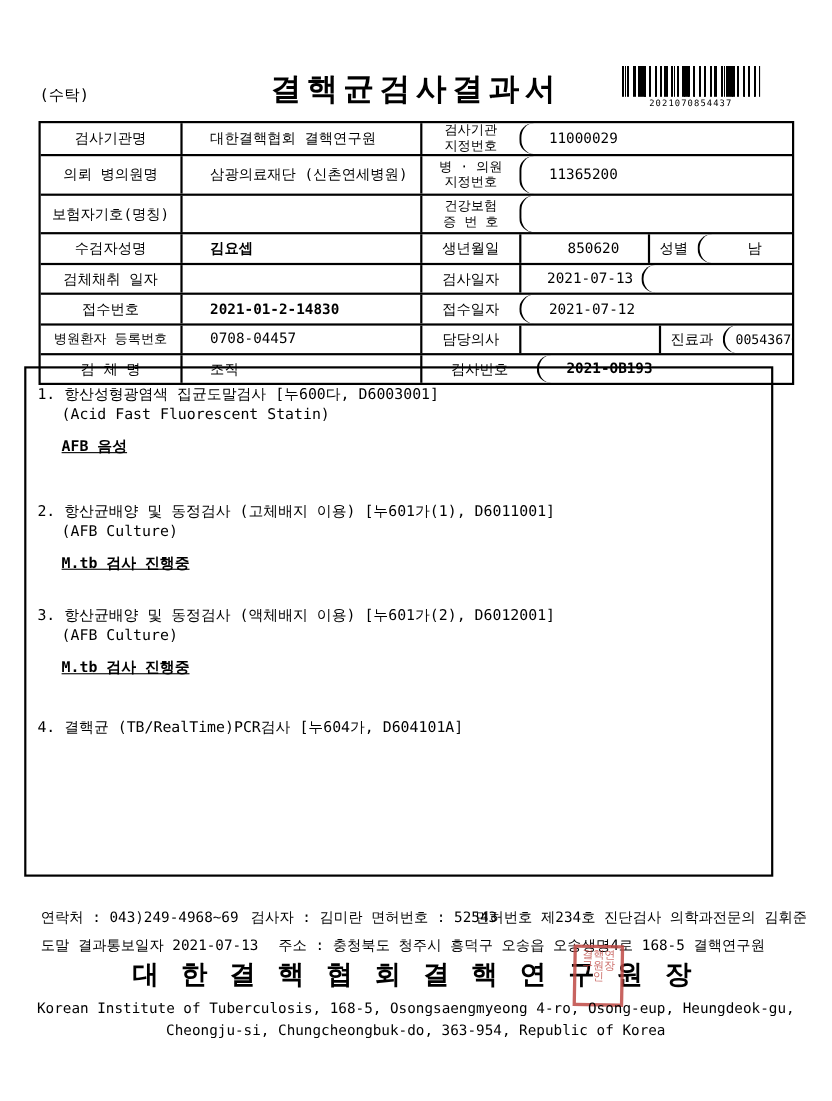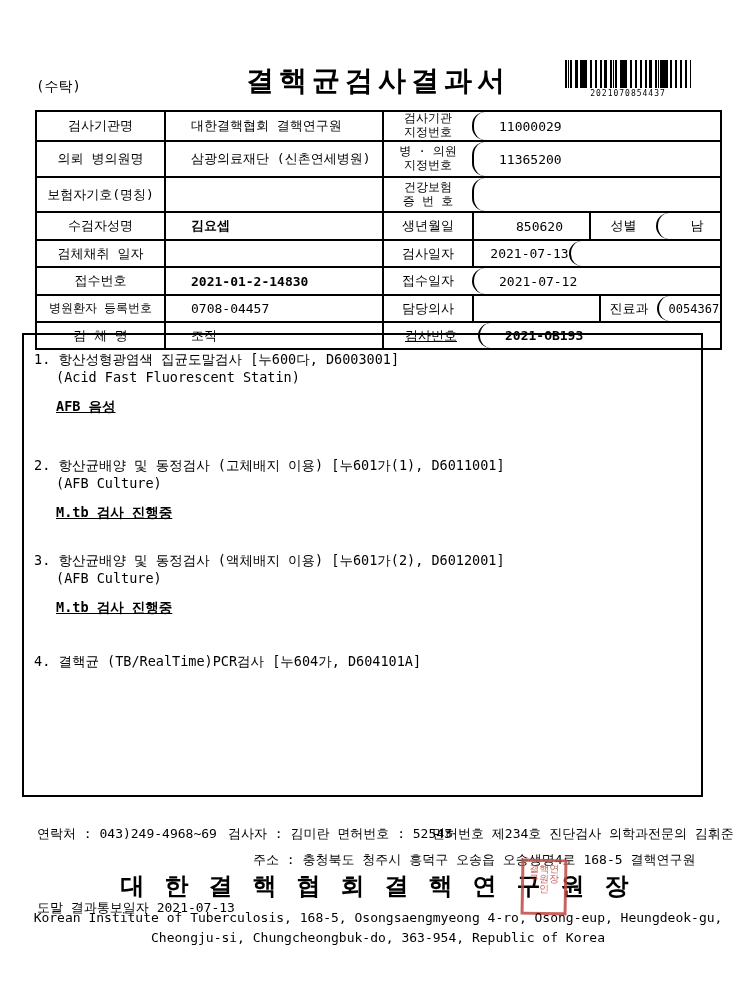--- a/index.html
+++ b/index.html
@@ -73,48 +73,48 @@
       <div class="tcell val" style="width:218px;"></div>
       <div class="tcell lbl preline" style="width:90px;font-size:12px;">건강보험
 증 번 호</div>
       <div class="tcell val grow"></div>
     </div>
     <div class="trow" style="height:26px;">
       <div class="tcell lbl" style="width:127px;">수검자성명</div>
       <div class="tcell val b" style="width:218px;">김요셉</div>
       <div class="tcell lbl" style="width:90px;">생년월일</div>
       <div class="tcell ctr" style="width:117px;">850620</div>
-      <div class="tcell lbl" style="width:67px;">성별</div>
+      <div class="tcell lbl" style="width:45px;">성별</div>
       <div class="tcell ctr grow">남</div>
     </div>
     <div class="trow" style="height:25px;">
       <div class="tcell lbl" style="width:127px;">검체채취 일자</div>
       <div class="tcell val" style="width:218px;"></div>
       <div class="tcell lbl" style="width:90px;">검사일자</div>
-      <div class="tcell ctr" style="width:97px;">2021-07-13</div>
+      <div class="tcell ctr" style="width:111px;">2021-07-13</div>
       <div class="tcell grow"></div>
     </div>
     <div class="trow" style="height:26px;">
       <div class="tcell lbl" style="width:127px;">접수번호</div>
       <div class="tcell val b" style="width:218px;">2021-01-2-14830</div>
       <div class="tcell lbl" style="width:90px;">접수일자</div>
       <div class="tcell val grow">2021-07-12</div>
     </div>
     <div class="trow" style="height:25px;">
       <div class="tcell lbl" style="width:127px;font-size:12px;">병원환자 등록번호</div>
       <div class="tcell val" style="width:218px;">0708-04457</div>
       <div class="tcell lbl" style="width:90px;">담당의사</div>
       <div class="tcell" style="width:127px;"></div>
       <div class="tcell lbl" style="width:58px;">진료과</div>
       <div class="tcell ctr grow" style="font-size:12px;">00543670</div>
     </div>
     <div class="trow" style="height:25px;">
       <div class="tcell lbl" style="width:127px;">검 체 명</div>
       <div class="tcell val" style="width:218px;">조직</div>
-      <div class="tcell lbl" style="width:96px;text-decoration:underline;">검사번호</div>
+      <div class="tcell lbl" style="width:106px;">검사번호</div>
       <div class="tcell val b grow">2021-OB193</div>
     </div>
   </div>
 
   <div class="abs resbox">
     <div class="res-item" style="top:16px;">
       <div>1. 항산성형광염색 집균도말검사 [누600다, D6003001]</div>
       <div class="res-sub">(Acid Fast Fluorescent Statin)</div>
       <div class="res-result">AFB 음성</div>
     </div>
@@ -130,21 +130,21 @@
     </div>
     <div class="res-item" style="top:318px;">
       <div>4. 결핵균 (TB/RealTime)PCR검사   [누604가, D604101A]</div>
     </div>
   </div>
 
   <div class="abs ft" style="left:37px;top:825px;">연락처 : 043)249-4968~69</div>
   <div class="abs ft" style="left:228px;top:825px;">검사자 : 김미란  면허번호 : 52543</div>
   <div class="abs ft" style="left:432px;top:825px;">면허번호 제234호 진단검사 의학과전문의 김휘준</div>
 
-  <div class="abs ft" style="left:37px;top:851px;margin-top:48px;">도말 결과통보일자  2021-07-13</div>
+  <div class="abs ft" style="left:37px;top:851px;">도말 결과통보일자  2021-07-13</div>
   <div class="abs ft" style="left:253px;top:851px;">주소 : 충청북도 청주시 흥덕구 오송읍 오송생명4로 168-5 결핵연구원</div>
 
   <div class="abs org-sig">대 한 결 핵 협 회   결 핵 연 구 원 장</div>
   <div class="abs stamp">결핵연구원장인</div>
 
   <div class="abs eng" style="top:910px;">Korean Institute of Tuberculosis, 168-5, Osongsaengmyeong 4-ro, Osong-eup, Heungdeok-gu,</div>
   <div class="abs eng" style="top:930px;">Cheongju-si, Chungcheongbuk-do, 363-954, Republic of Korea</div>
 
 </div>
 

